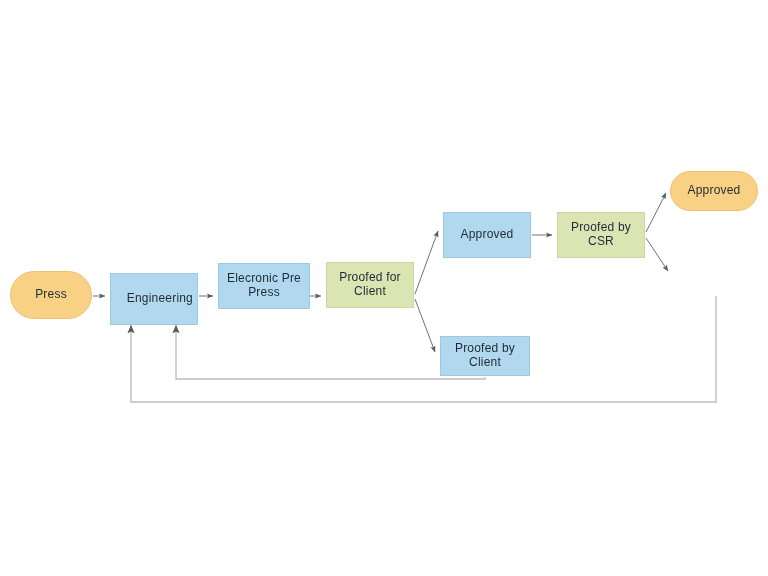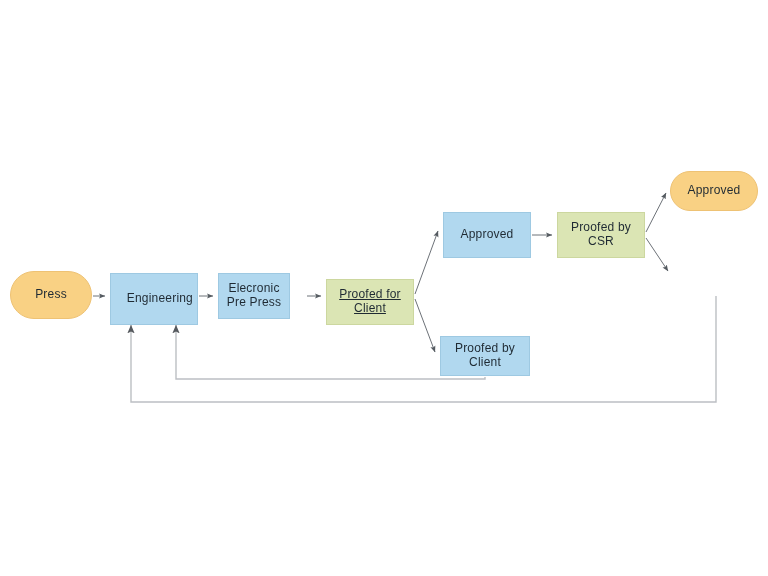--- a/index.html
+++ b/index.html
@@ -97,25 +97,25 @@
   </svg>
 
   <div class="node node-terminator" style="left:10px; top:271px; width:82px; height:48px;">
     <span>Press</span>
   </div>
 
   <div class="node node-blue" style="left:110px; top:273px; width:88px; height:52px;justify-content:flex-end;">
     <span>Engineering</span>
   </div>
 
-  <div class="node node-blue" style="left:218px; top:273px; width:72px; height:46px;">
+  <div class="node node-blue" style="left:218px; top:263px; width:92px; height:46px;">
     <span>Elecronic Pre Press</span>
   </div>
 
-  <div class="node node-green" style="left:326px; top:279px; width:88px; height:46px;text-decoration:underline;">
+  <div class="node node-green" style="left:326px; top:262px; width:88px; height:46px;">
     <span>Proofed for Client</span>
   </div>
 
   <div class="node node-blue" style="left:443px; top:212px; width:88px; height:46px;">
     <span>Approved</span>
   </div>
 
   <div class="node node-blue" style="left:440px; top:336px; width:90px; height:40px;">
     <span>Proofed by Client</span>
   </div>

